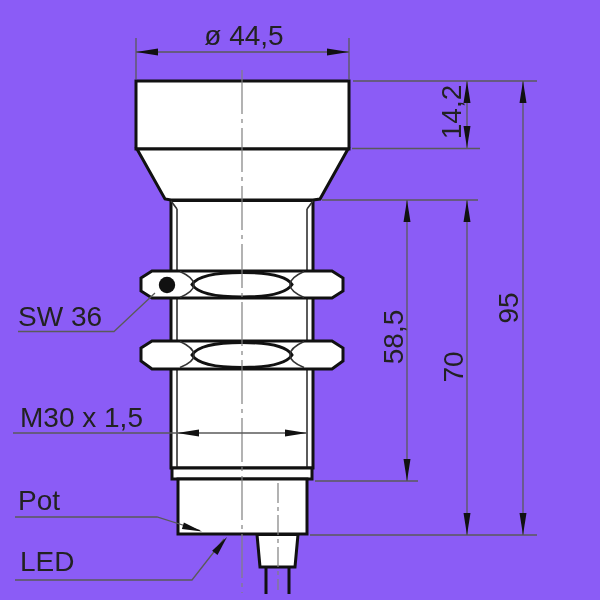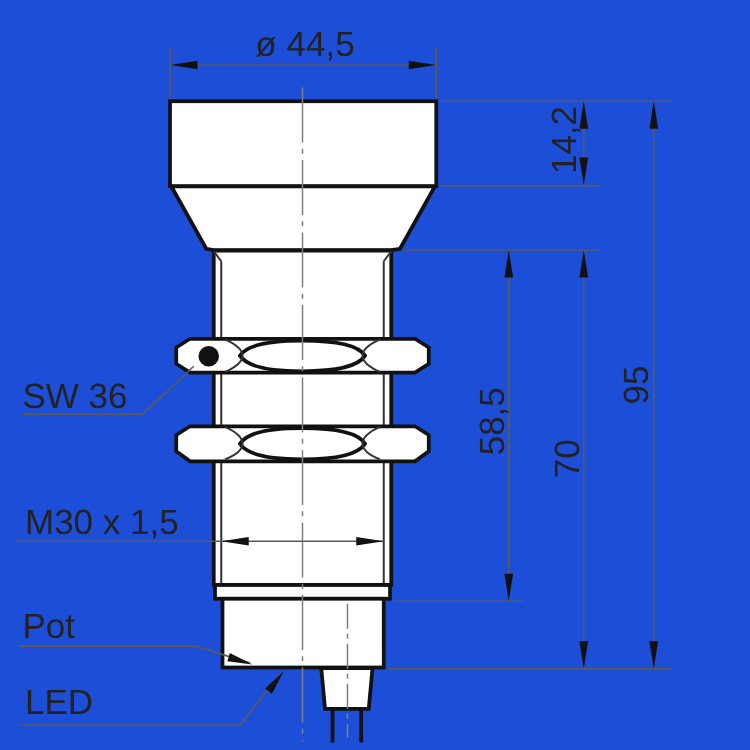--- a/index.html
+++ b/index.html
@@ -1,16 +1,16 @@
 <!DOCTYPE html>
 <html><head>
 <meta charset="utf-8">
 <style>
   html,body{margin:0;padding:0;background:#ffffff;}
-  .stage{width:600px;height:600px;position:relative;background:#1d4ed8;overflow:hidden;text-align:center;}
+  .stage{width:600px;height:600px;position:relative;background:#8b5cf6;overflow:hidden;text-align:center;}
   svg{display:block;}
   text{font-family:"Liberation Sans","DejaVu Sans",sans-serif;font-size:28px;fill:#222222;}
   .thick{stroke:#111111;stroke-width:3;fill:#ffffff;}
   .thickline{stroke:#111111;stroke-width:3;fill:none;}
   .medline{stroke:#333333;stroke-width:1.6;fill:none;}
   .thin{stroke:#5a5a5a;stroke-width:1.3;fill:none;}
   .arrow{fill:#111111;stroke:none;}
   .center{stroke:#808080;stroke-width:1.2;fill:none;}
 </style>
 </head>

